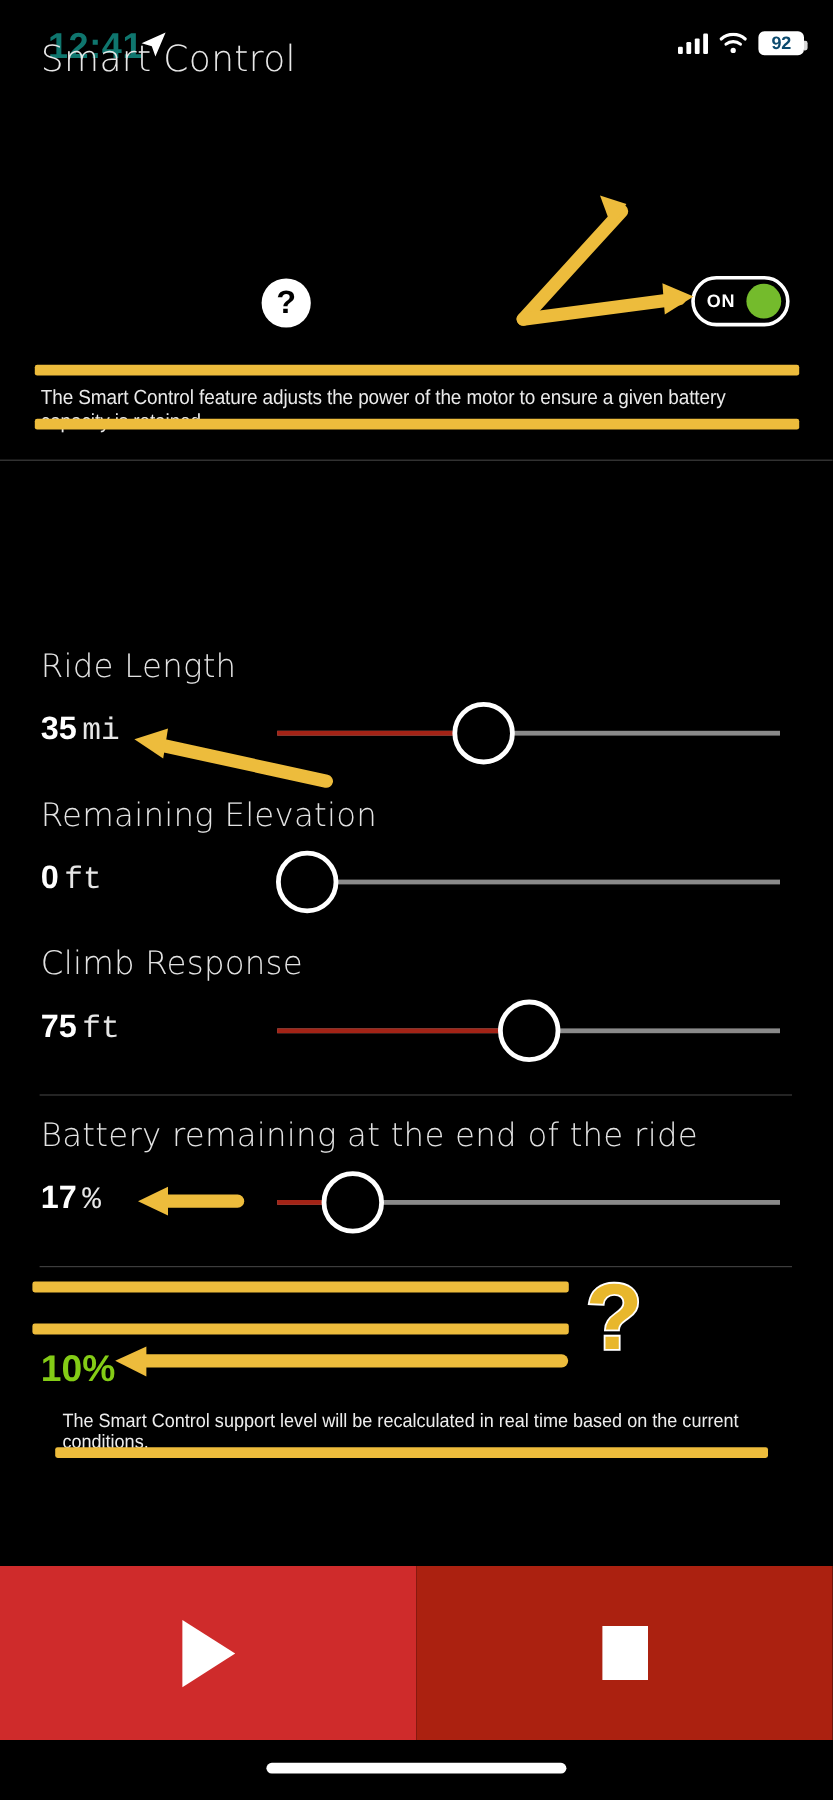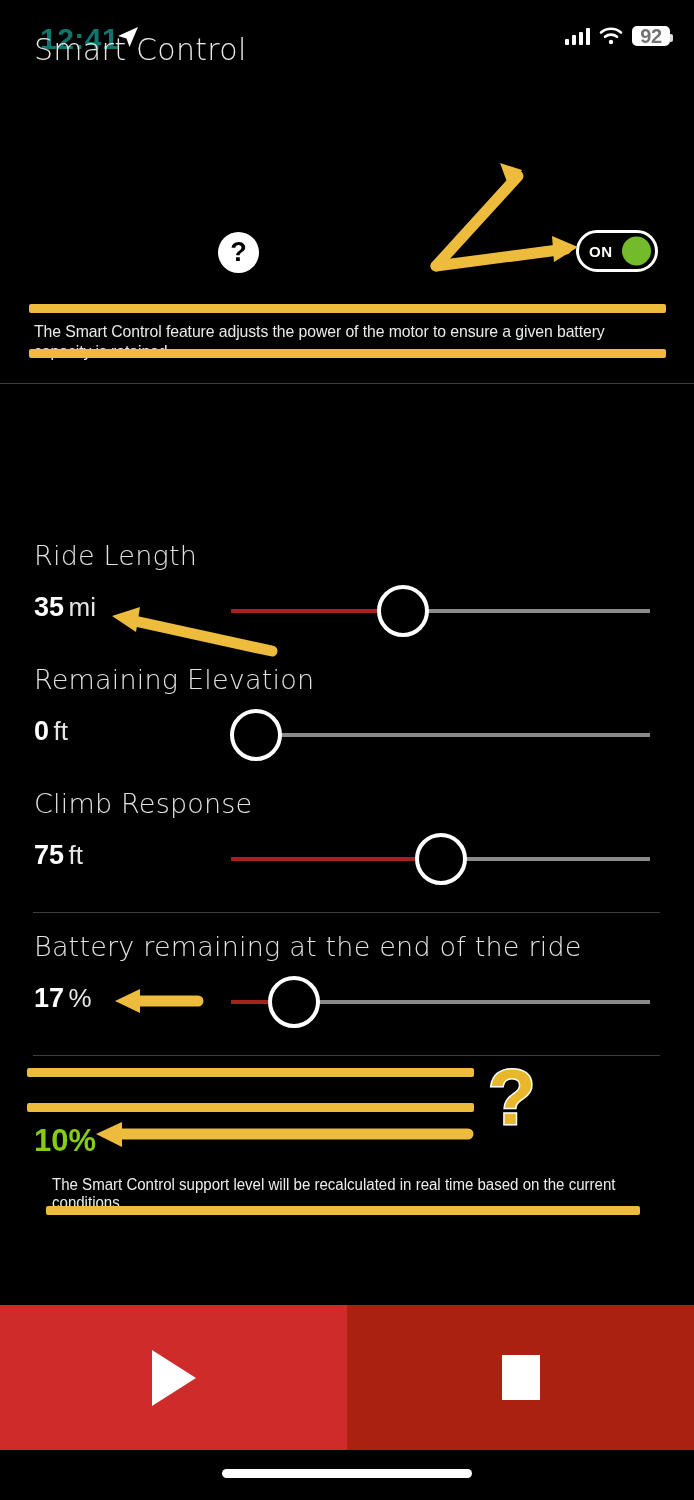--- a/index.html
+++ b/index.html
@@ -20,21 +20,21 @@
   .sb-loc { position:absolute; left:117px; top:26px; }
   .sb-right { position:absolute; right:24px; top:26px; display:flex; align-items:center; gap:9px; }
   .sb-bars { display:flex; align-items:flex-end; gap:2.5px; height:17px; }
   .sb-bars i { display:block; width:4.5px; background:#fff; border-radius:1px; }
   .sb-bars i:nth-child(1){height:6px;} .sb-bars i:nth-child(2){height:9.5px;}
   .sb-bars i:nth-child(3){height:13px;} .sb-bars i:nth-child(4){height:17px;}
   .sb-batt { position:relative; width:38px; height:20px; border:2px solid #fff;
              border-radius:5px; background:#fff; display:flex; align-items:center; justify-content:center; }
   .sb-batt::after { content:""; position:absolute; right:-5px; top:6px; width:3px; height:8px;
                     background:#fff; border-radius:0 2px 2px 0; opacity:.85; }
-  .sb-batt span { color:#737373; font-size:20px; font-weight:700; letter-spacing:-.3px; }
+  .sb-batt span { color:#0c4a6e; font-size:15px; font-weight:700; letter-spacing:-.3px; }
 
   
   .navbar { position:absolute; left:0; top:70px; width:694px; height:113px; }
   .nav-back { position:absolute; left:32px; top:40px; width:52px; height:36px; cursor:pointer; }
   .nav-tab {
     position:absolute; top:0; height:113px;
     display:flex; align-items:center; justify-content:center;
     color:#fff; font-weight:700; font-size:30px; letter-spacing:.6px;
     text-align:center; line-height:1.06; cursor:pointer;
     font-family:"Liberation Sans Narrow","Liberation Sans", sans-serif;
@@ -92,21 +92,21 @@
 
   
   .field { position:absolute; left:0; width:694px; }
   .field-label {
     position:absolute; left:34px; color:#e3e3e3; font-size:27px; font-weight:300;
     letter-spacing:.2px; white-space:nowrap;
     font-family:"DejaVu Sans", sans-serif;
   }
   .field-value { position:absolute; left:34px; white-space:nowrap; }
   .field-value .num { color:#fff; font-size:27px; font-weight:700; }
-  .field-value .unit { color:#e6e6e6; font-size:26px; font-weight:300; font-family:Liberation Sans, sans-serif;text-align:right; }
+  .field-value .unit { color:#e6e6e6; font-size:26px; font-weight:300; font-family:Liberation Mono, monospace;text-align:right; }
   .slider { position:absolute; left:231px; width:419px; height:4px; }
   .slider .track { position:absolute; left:0; top:0; width:100%; height:4px; background:#8a8a8a; }
   .slider .fill  { position:absolute; left:0; top:0; height:4px; background:#a32316; }
   .slider .thumb {
     position:absolute; top:2px; width:52px; height:52px;
     transform:translate(-50%,-50%); border:4px solid #fff; border-radius:50%;
     background:#000; cursor:pointer;
   }
 
   

